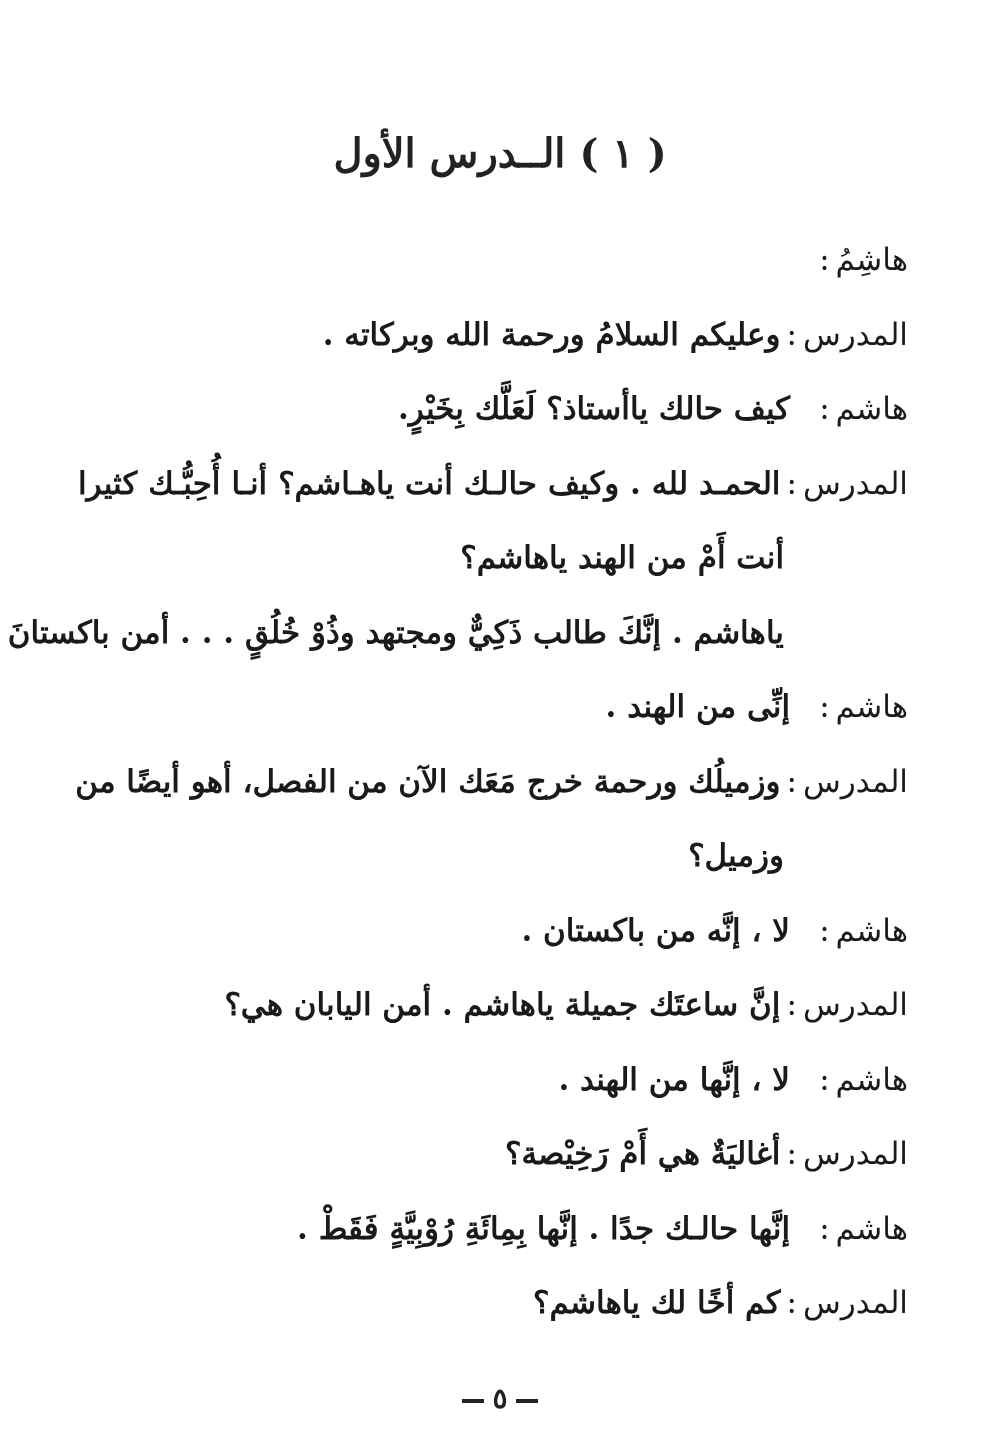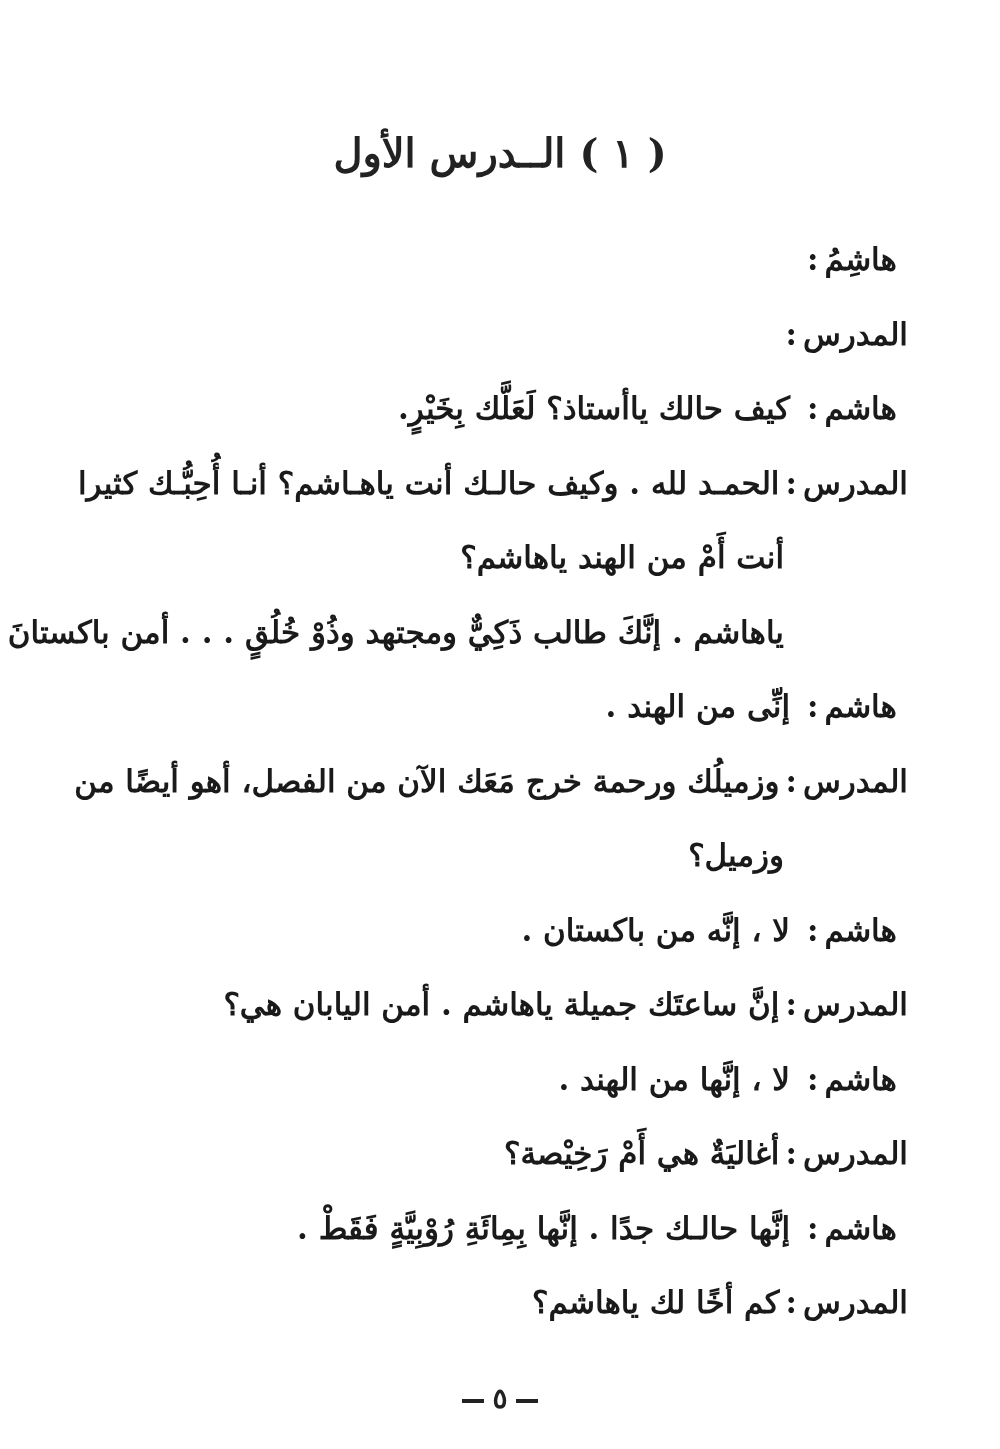--- a/index.html
+++ b/index.html
@@ -42,22 +42,22 @@
       flex-direction: row;
       align-items: baseline;
       height: 74.5px;
       font-size: 31px;
       line-height: 74px;
       white-space: nowrap;
     }
     .speaker {
       flex: 0 0 auto;
       min-width: 118px;
-      font-weight: bold;
-      text-align: center;
+      font-weight: normal;
+      text-align: right;
     }
     .speaker .colon {
       margin: 0 6px;
     }
     .speech {
       flex: 1 1 auto;
       font-weight: bold;
       text-align: justify;
       text-align-last: right;
     }
@@ -97,20 +97,21 @@
   </div>
 
   <div class="dialogue">
 
     <div class="line">
       <span class="speaker"><span>هاشِمُ</span><span class="colon">:</span></span>
     </div>
 
     <div class="line">
       <span class="speaker"><span>المدرس</span><span class="colon">:</span></span>
+      <span class="speech">وعليكم السلامُ ورحمة الله وبركاته .</span>
     </div>
 
     <div class="line">
       <span class="speaker"><span>هاشم</span><span class="colon">:</span></span>
       <span class="speech">كيف حالك ياأستاذ؟ لَعَلَّك بِخَيْرٍ.</span>
     </div>
 
     <div class="line">
       <span class="speaker"><span>المدرس</span><span class="colon">:</span></span>
       <span class="speech full">الحمـد لله . وكيف حالـك أنت ياهـاشم؟ أنـا أُحِبُّـك كثيرا</span>

